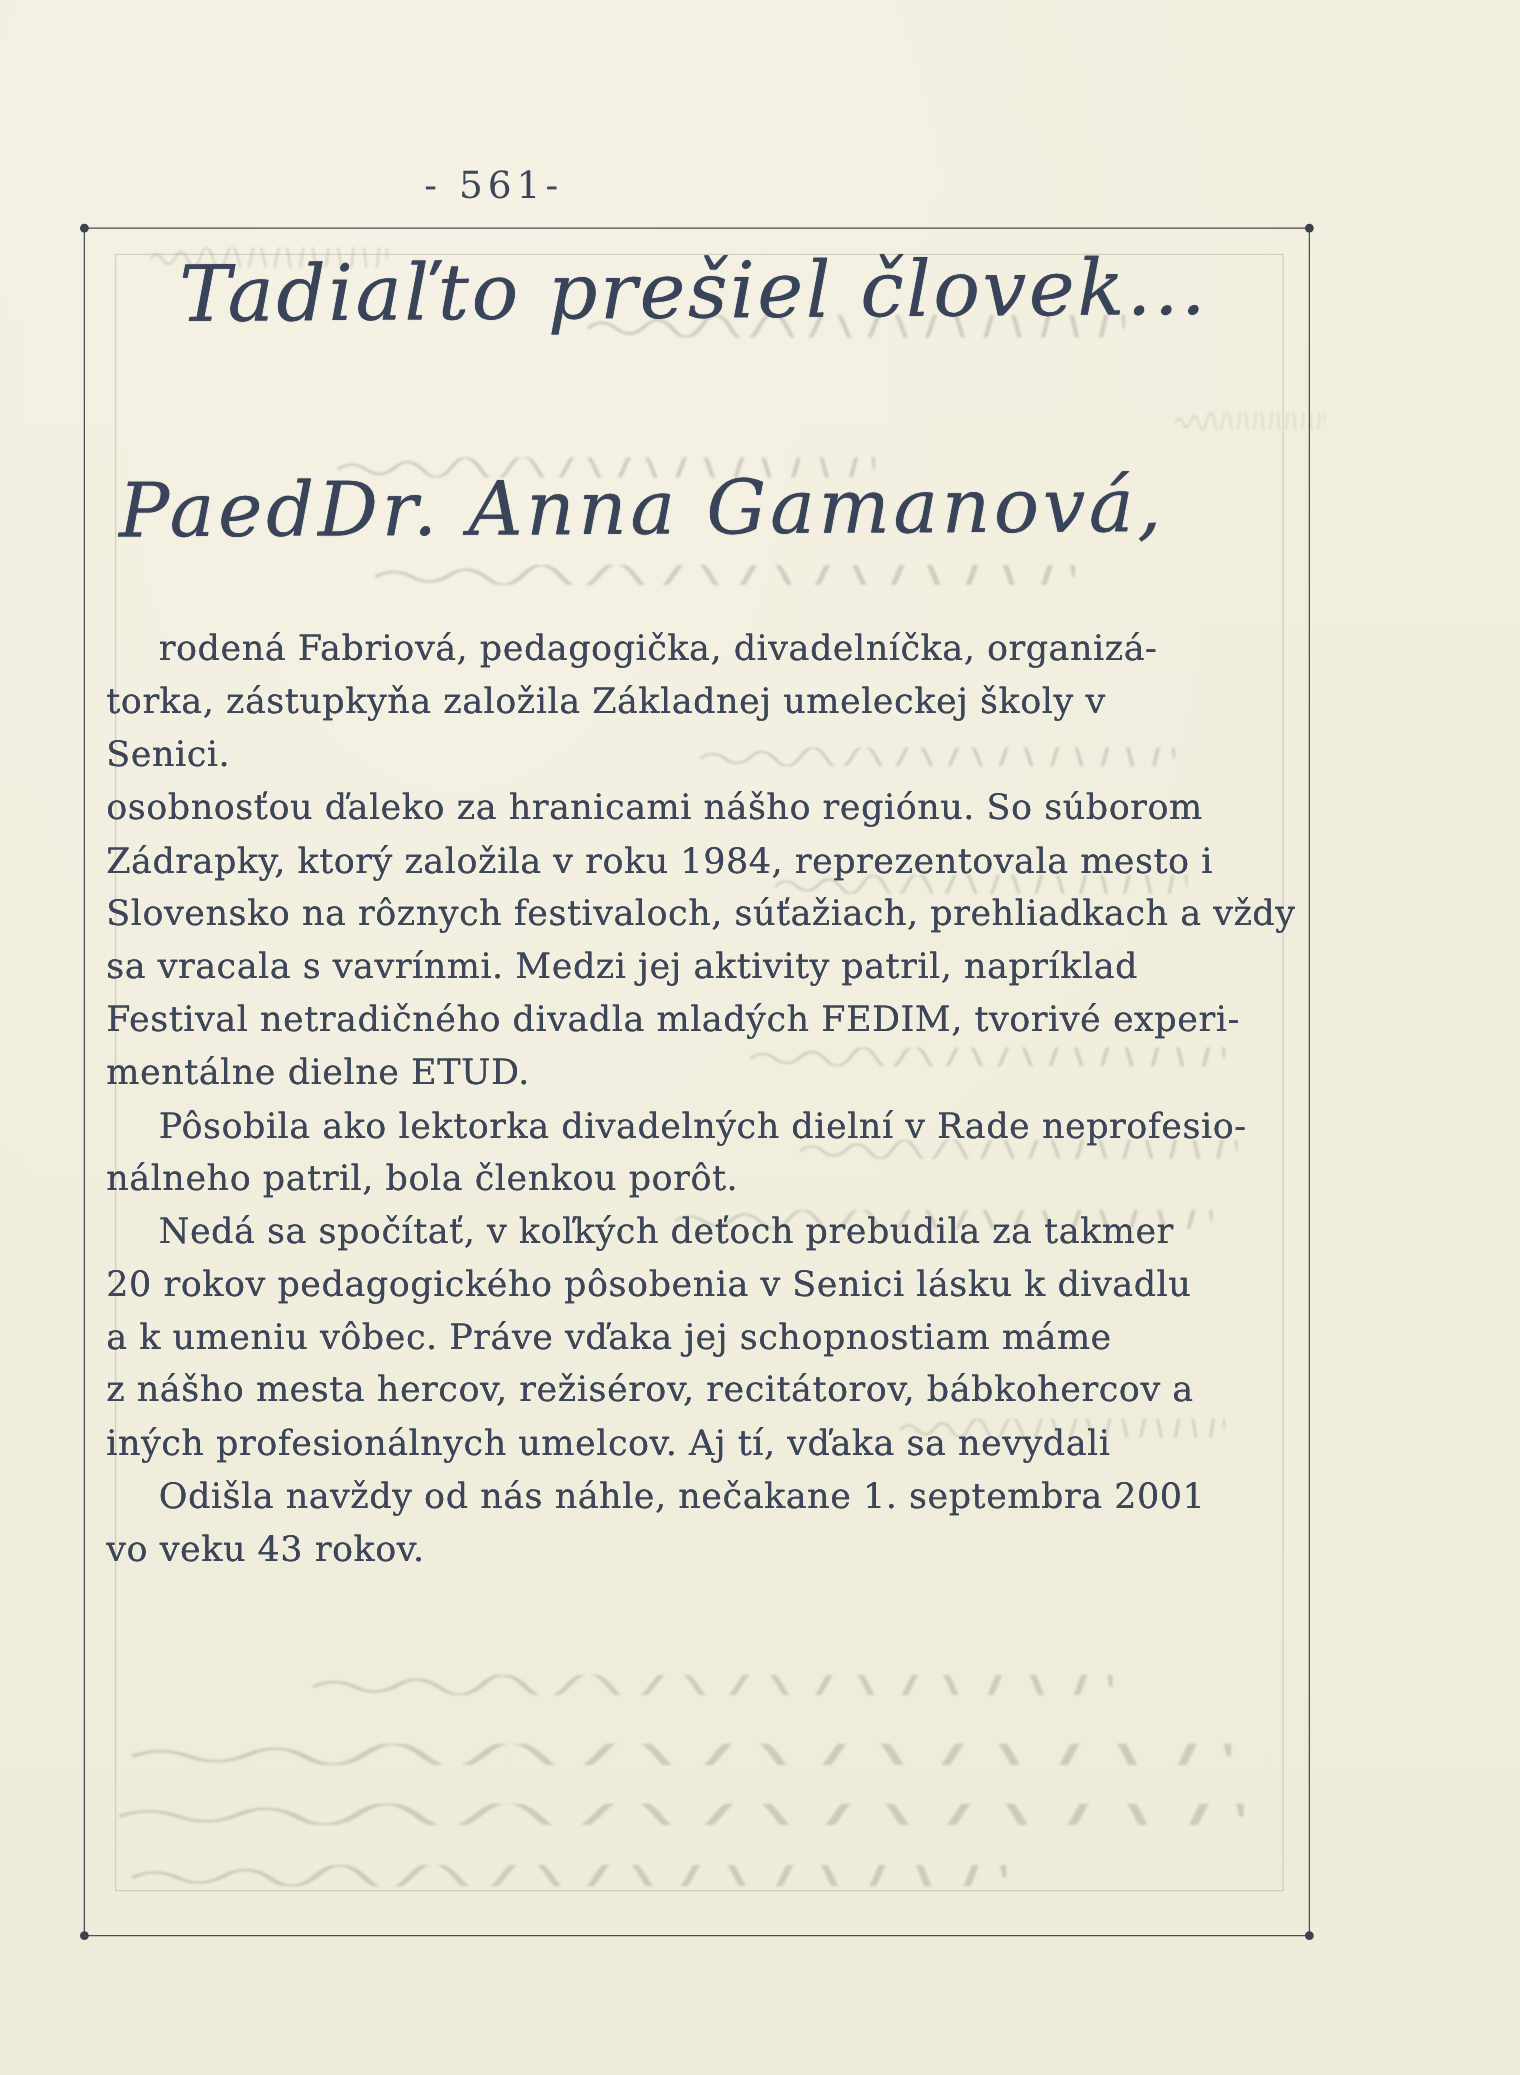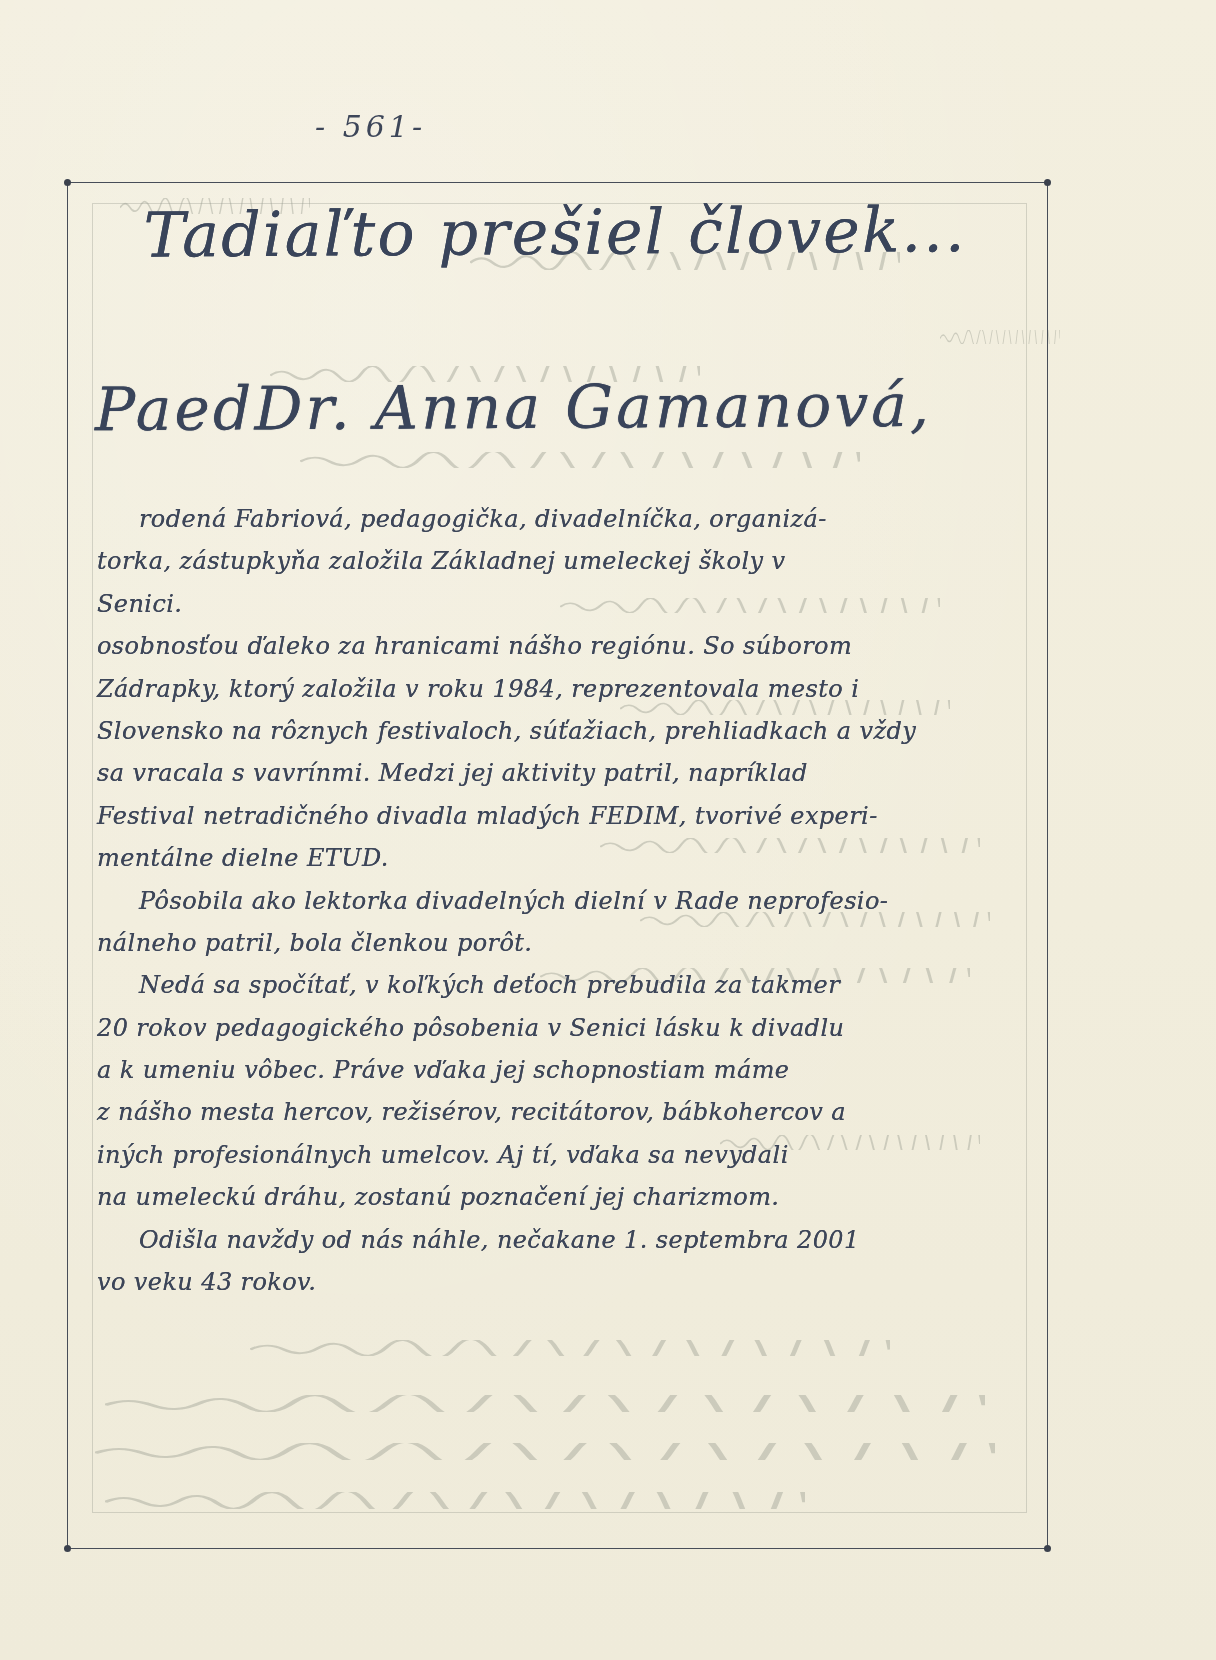--- a/index.html
+++ b/index.html
@@ -30,25 +30,25 @@
   .frame-ghost{
     position:absolute;
     left:92px;top:203px;
     width:935px;height:1310px;
     border:1px solid rgba(150,152,140,0.35);
     box-sizing:border-box;
     filter:blur(0.4px);
   }
   .page-number{
     position:absolute;
-    left:315px;top:109px;width:160px;
-    font-style:italic;
+    left:315px;top:131px;width:160px;
     font-size:30px;
     letter-spacing:4px;
     color:#3d4659;
+    text-align:center;
   }
   .title{
     position:absolute;
     left:140px;top:196px;width:830px;
     font-style:italic;
     font-size:62px;
     letter-spacing:2px;
     color:#39445a;
     text-align:center;
     transform:rotate(-0.4deg);
@@ -64,28 +64,26 @@
     text-align:left;
     transform:rotate(-0.3deg);
     text-shadow:0 0 0.7px #39445a;
   }
   .body-text{
     position:absolute;
     left:85px;top:498px;width:940px;
     color:#3d4659;
   }
   .body-line{
-    font-style:italic;
-    font-size:24px;
+    font-size:28px;
     letter-spacing:0.4px;
     height:42.4px;
     line-height:42.4px;
     white-space:nowrap;
     text-shadow:0 0 0.4px #3d4659;
-    margin-left:12px;
   }
   .indent{ padding-left:42px; }
   .bleed{
     position:absolute;
     opacity:0.5;
     filter:blur(0.7px);
   }
   .bleed svg{display:block;}
 </style>
 </head>
@@ -194,18 +192,17 @@
     <div class="body-line">sa vracala s vavrínmi. Medzi jej aktivity patril, napríklad</div>
     <div class="body-line">Festival netradičného divadla mladých FEDIM, tvorivé experi-</div>
     <div class="body-line">mentálne dielne ETUD.</div>
     <div class="body-line indent">Pôsobila ako lektorka divadelných dielní v Rade neprofesio-</div>
     <div class="body-line">nálneho patril, bola členkou porôt.</div>
     <div class="body-line indent">Nedá sa spočítať, v koľkých deťoch prebudila za takmer</div>
     <div class="body-line">20 rokov pedagogického pôsobenia v Senici lásku k divadlu</div>
     <div class="body-line">a k umeniu vôbec. Práve vďaka jej schopnostiam máme</div>
     <div class="body-line">z nášho mesta hercov, režisérov, recitátorov, bábkohercov a</div>
     <div class="body-line">iných profesionálnych umelcov. Aj tí, vďaka sa nevydali</div>
-    <div class="body-line">na umeleckú dráhu, zostanú poznačení jej charizmom.</div>
     <div class="body-line indent">Odišla navždy od nás náhle, nečakane 1. septembra 2001</div>
     <div class="body-line">vo veku 43 rokov.</div>
   </div>
 
 </div>
 
 </body></html>

